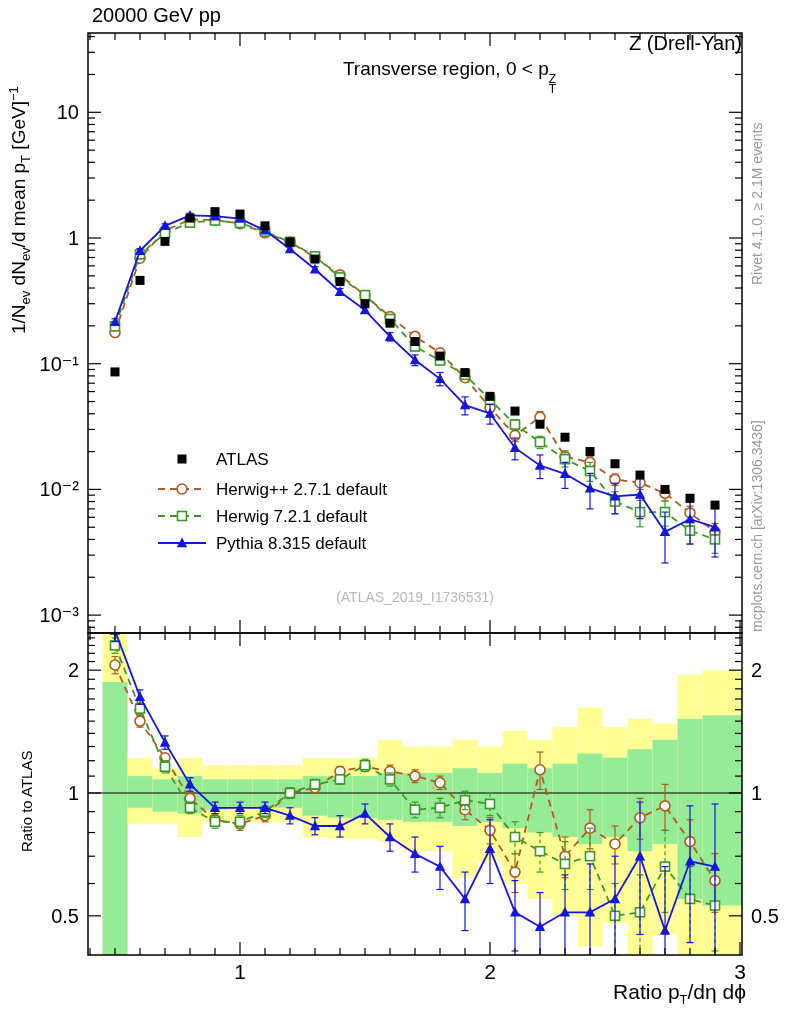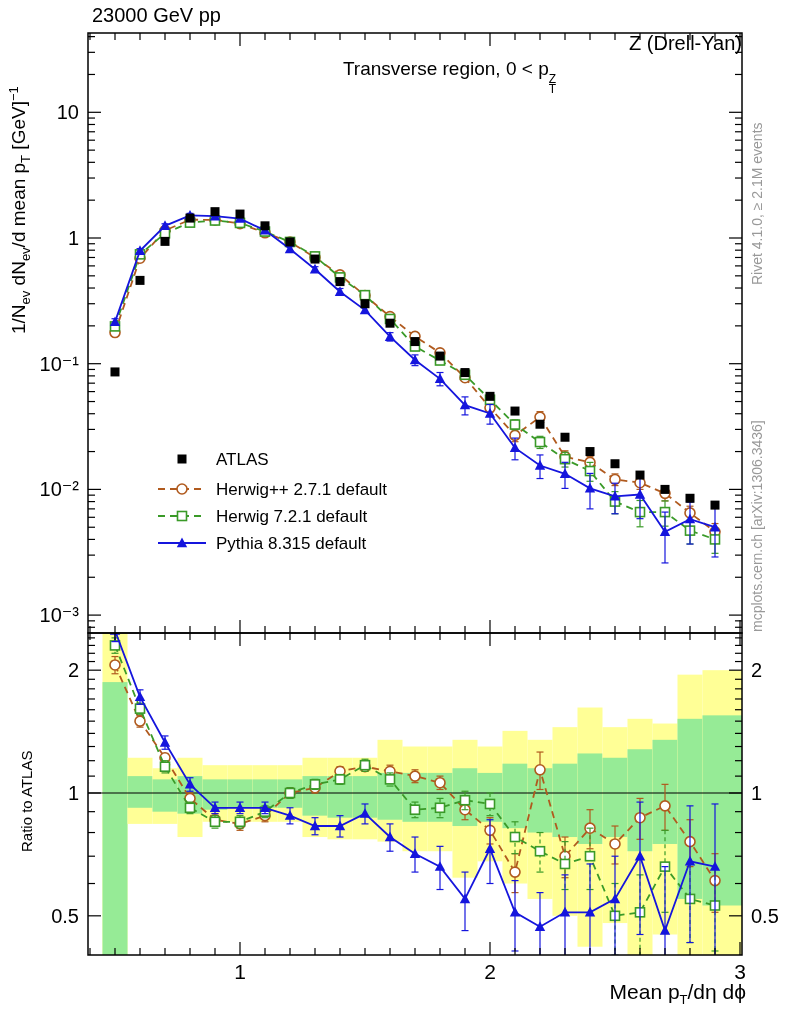--- a/index.html
+++ b/index.html
@@ -996,31 +996,32 @@
         <text x="216" y="495" font-size="17">Herwig++ 2.7.1 default</text>
         <line x1="158" x2="206" y1="516" y2="516" stroke="#3a9a28" stroke-width="1.8" stroke-dasharray="7,5"></line>
         <rect x="177.5" y="511.5" width="9" height="9" fill="#fff" stroke="#3a9a28" stroke-width="1.6"></rect>
         <text x="216" y="522" font-size="17">Herwig 7.2.1 default</text>
         <line x1="158" x2="206" y1="543" y2="543" stroke="#1515dd" stroke-width="1.8"></line>
         <path d="M182 537.5L187.2 547.2L176.8 547.2Z" fill="#1515dd"></path>
         <text x="216" y="549" font-size="17">Pythia 8.315 default</text>
       </g>
     </svg>
 
-  <div class="txt hdr hdr-left">23000 GeV pp</div>
+  <div class="txt hdr hdr-left">20000 GeV pp</div>
   <div class="txt hdr hdr-right">Z (Drell-Yan)</div>
 
   <div class="txt ptitle"><span>Transverse region, 0 &lt; p</span><span class="stk">
         <span>Z</span>
         <span>T</span>
       </span></div>
 
   <div class="txt ylab"><span>1/N</span><span class="sb">ev</span><span> dN</span><span class="sb">ev</span><span>/d mean p</span><span class="sb">T</span><span> [GeV]</span><span class="sp">−1</span></div>
 
-  <div class="txt xlab"><span>Mean p</span><span class="sb">T</span><span>/dη dϕ</span></div>
+  <div class="txt xlab"><span>Ratio p</span><span class="sb">T</span><span>/dη dϕ</span></div>
 
   <div class="txt rlab">Ratio to ATLAS</div>
 
   <div class="txt note note-top">Rivet 4.1.0, ≥ 2.1M events</div>
   <div class="txt note note-bottom">mcplots.cern.ch [arXiv:1306.3436]</div>
 
+  <div class="txt wmark">(ATLAS_2019_I1736531)</div>
 
 </div>
 
 </body></html>

